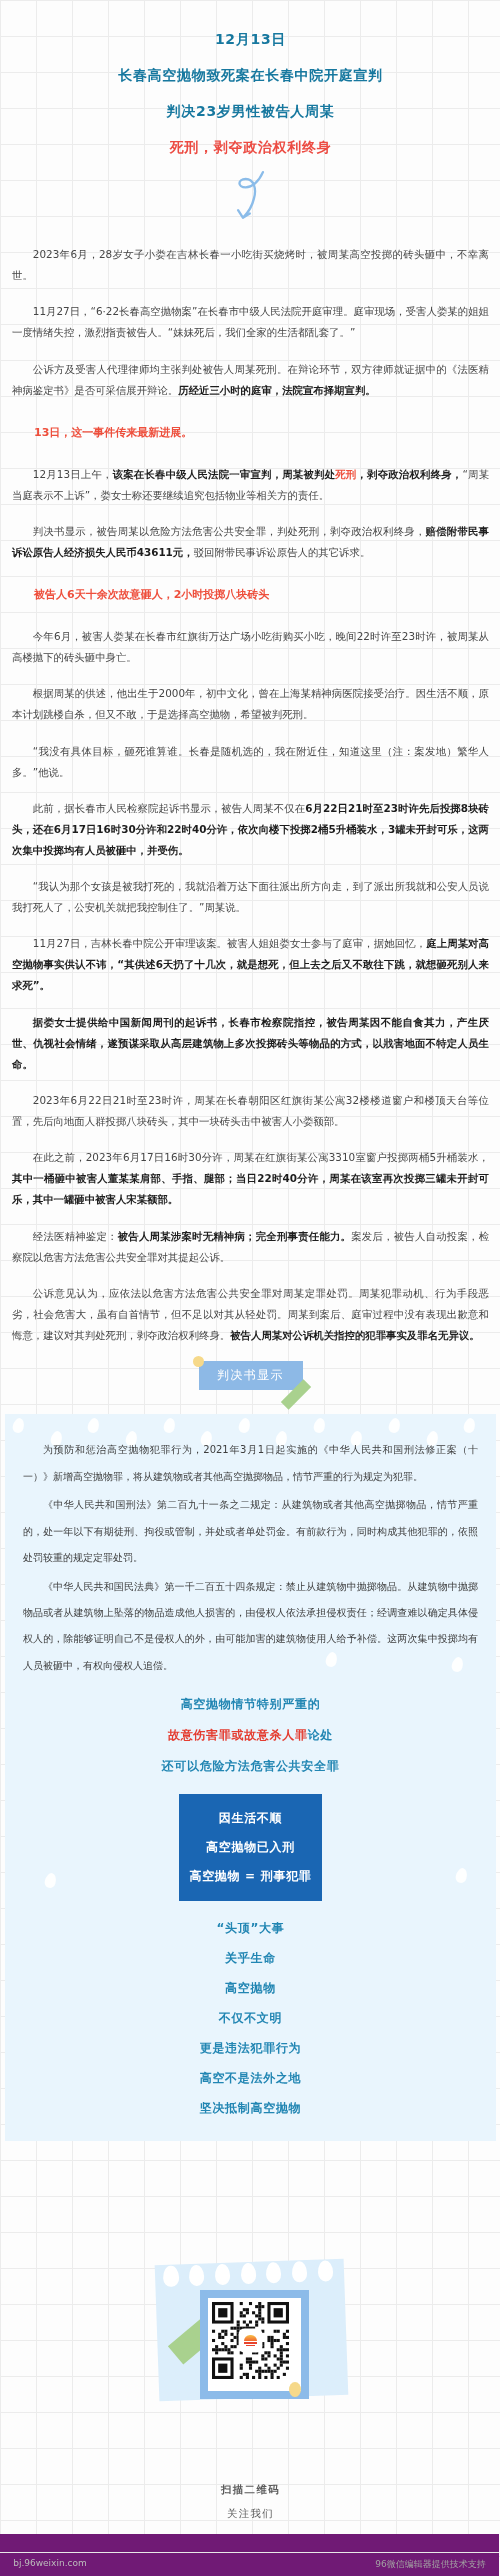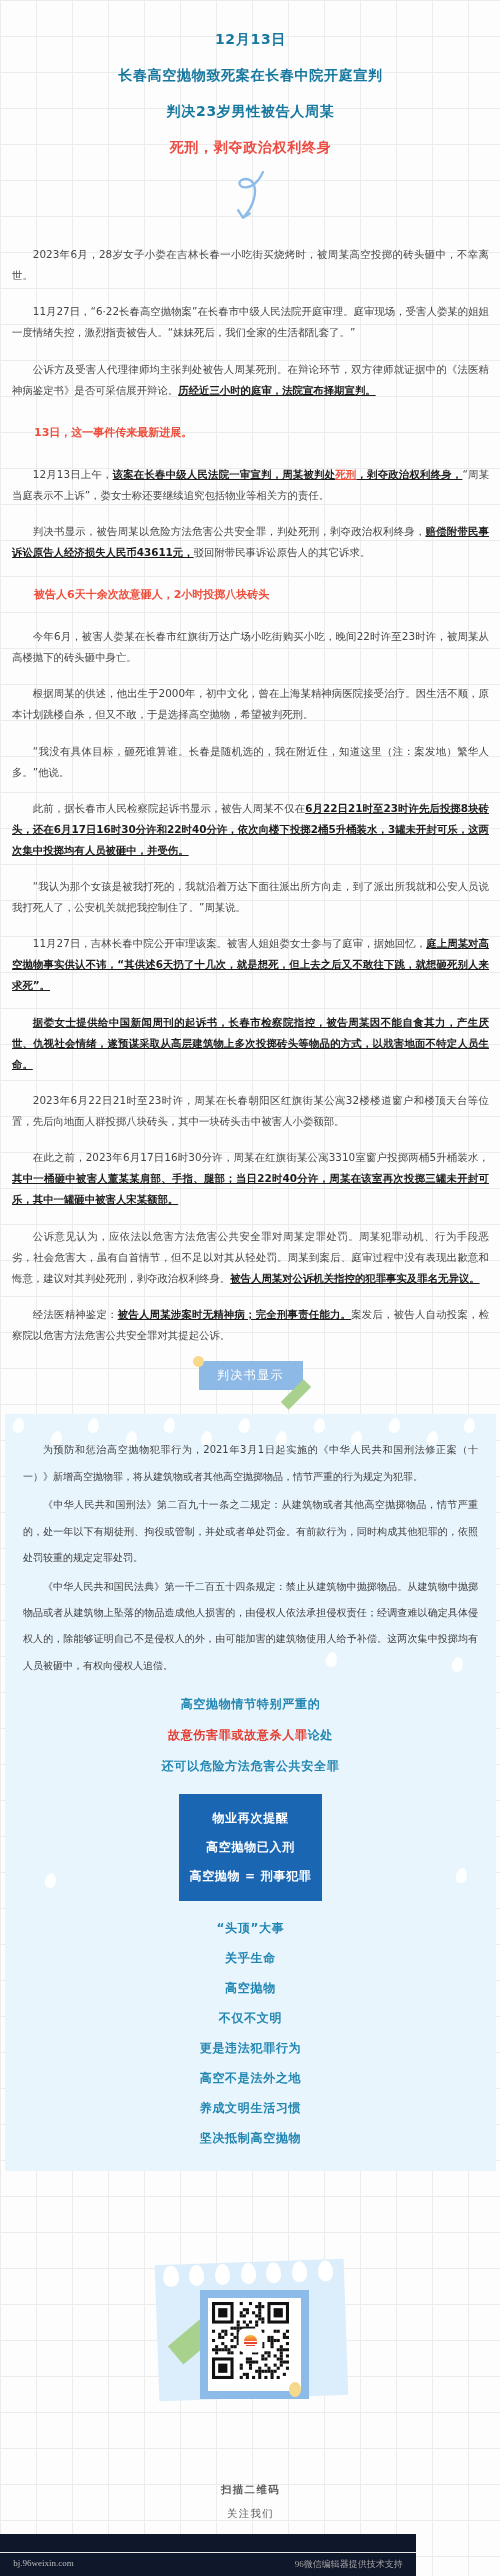--- a/index.html
+++ b/index.html
@@ -13,21 +13,21 @@
   }
   
   .hdr{padding-top:21px;text-align:center;}
   .t-line{height:36px;line-height:36px;font-size:14px;font-weight:bold;color:#17789f;letter-spacing:0.7px;}
   .t-line.red{color:#ec4b42;}
   
   .arrow-wrap{text-align:center;margin:2.8px 0 7px 0;height:61px;}
   
   .article{padding:0 12px;}
   p.art{font-size:10.4px;line-height:21px;color:#454545;text-indent:2em;margin:15.3px 0;text-align:justify;}
-  p.art .rb-b{font-weight:bold;color:#1d1d1d;text-decoration:underline;}
+  p.art .rb-b{font-weight:bold;color:#1d1d1d;}
   p.art .rb-r{color:#ee4f3c;}
   .red-line{font-size:11px;font-weight:bold;color:#ee4f3c;text-indent:2em;margin:21px 0;line-height:21px;}
   
   .badge-wrap{text-align:center;margin:7px 0 24px 0;}
   .badge{position:relative;display:inline-block;width:104px;height:29px;line-height:29px;
     background:#8db9e6;color:#fff;font-size:12px;letter-spacing:1.4px;}
   .badge .dot{position:absolute;left:-5.6px;top:-5.6px;width:11px;height:11px;border-radius:50%;background:#f6d98a;}
   .badge .tape{position:absolute;right:-9.7px;bottom:-9.7px;width:32px;height:11px;background:#a9d18e;transform:rotate(-45deg);}
   
   .law-box{position:relative;margin:0 4.9px;background:#e9f5fd;padding:21px 18px 18px 18px;}
@@ -52,21 +52,21 @@
   .qr-frame svg{display:block;}
   .qr-logo{position:absolute;left:32px;top:32px;width:21px;height:21px;background:#fff;border-radius:4.2px;
     box-shadow:0 0 0 1.4px #fff;display:flex;flex-direction:column;align-items:center;justify-content:center;}
   .qr-logo .sun{width:12.5px;height:6.3px;border-radius:6.3px 6.3px 0 0;background:linear-gradient(#f7c04a,#f2652c);}
   .qr-logo .bar{width:12.5px;height:1.4px;background:#e8432d;margin-top:1px;}
   .qr-logo .bar.b2{width:9px;}
   .qr-dot{position:absolute;left:289px;top:2382px;width:12px;height:15.3px;border-radius:50%;background:#f6d98a;z-index:5;}
   .qr-caption{position:absolute;left:0;width:501px;text-align:center;font-size:10.4px;color:#5a5a5a;letter-spacing:1.4px;z-index:2;}
   .cap1{top:2483px;font-weight:bold;} .cap2{top:2507px;}
   
-  .footer{position:absolute;left:0;top:2534px;width:416px;height:42px;background:#0f172a;z-index:6;font-family:Liberation Serif, serif;}
+  .footer{position:absolute;left:0;top:2534px;width:499px;height:42px;background:#701a75;z-index:6;}
   .footer .sep{height:0.7px;background:#e8e8e8;margin-top:18px;}
   .footer .row{display:flex;justify-content:space-between;padding:5.6px 13.2px 0 13.2px;}
   .footer .wm-left{font-size:9px;color:#bcbcbc;}
   .footer .wm-right{font-size:9px;color:#a2a2a2;}
 </style>
 </head>
 <body>
 
 <div class="hdr">
   <div class="t-line">12月13日</div>
@@ -92,22 +92,22 @@
     <div class="red-line"><span>被告人6天十余次故意砸人，2小时投掷八块砖头</span></div>
     <p class="art"><span>今年6月，被害人娄某在长春市红旗街万达广场小吃街购买小吃，晚间22时许至23时许，被周某从高楼抛下的砖头砸中身亡。</span></p>
     <p class="art"><span>根据周某的供述，他出生于2000年，初中文化，曾在上海某精神病医院接受治疗。因生活不顺，原本计划跳楼自杀，但又不敢，于是选择高空抛物，希望被判死刑。</span></p>
     <p class="art"><span>“我没有具体目标，砸死谁算谁。长春是随机选的，我在附近住，知道这里（注：案发地）繁华人多。”他说。</span></p>
     <p class="art"><span>此前，据长春市人民检察院起诉书显示，被告人周某不仅在</span><span class="rb-b">6月22日21时至23时许先后投掷8块砖头，还在6月17日16时30分许和22时40分许，依次向楼下投掷2桶5升桶装水，3罐未开封可乐，这两次集中投掷均有人员被砸中，并受伤。</span></p>
     <p class="art"><span>“我认为那个女孩是被我打死的，我就沿着万达下面往派出所方向走，到了派出所我就和公安人员说我打死人了，公安机关就把我控制住了。”周某说。</span></p>
     <p class="art"><span>11月27日，吉林长春中院公开审理该案。被害人姐姐娄女士参与了庭审，据她回忆，</span><span class="rb-b">庭上周某对高空抛物事实供认不讳，“其供述6天扔了十几次，就是想死，但上去之后又不敢往下跳，就想砸死别人来求死”。</span></p>
     <p class="art"><span class="rb-b">据娄女士提供给中国新闻周刊的起诉书，长春市检察院指控，被告周某因不能自食其力，产生厌世、仇视社会情绪，遂预谋采取从高层建筑物上多次投掷砖头等物品的方式，以戕害地面不特定人员生命。</span></p>
     <p class="art"><span>2023年6月22日21时至23时许，周某在长春朝阳区红旗街某公寓32楼楼道窗户和楼顶天台等位置，先后向地面人群投掷八块砖头，其中一块砖头击中被害人小娄额部。</span></p>
     <p class="art"><span>在此之前，2023年6月17日16时30分许，周某在红旗街某公寓3310室窗户投掷两桶5升桶装水，</span><span class="rb-b">其中一桶砸中被害人董某某肩部、手指、腿部；当日22时40分许，周某在该室再次投掷三罐未开封可乐，其中一罐砸中被害人宋某额部。</span></p>
+    <p class="art"><span>经法医精神鉴定：</span><span class="rb-b">被告人周某涉案时无精神病；完全刑事责任能力。</span><span>案发后，被告人自动投案，检察院以危害方法危害公共安全罪对其提起公诉。</span></p>
     <p class="art"><span>公诉意见认为，应依法以危害方法危害公共安全罪对周某定罪处罚。周某犯罪动机、行为手段恶劣，社会危害大，虽有自首情节，但不足以对其从轻处罚。周某到案后、庭审过程中没有表现出歉意和悔意，建议对其判处死刑，剥夺政治权利终身。</span><span class="rb-b">被告人周某对公诉机关指控的犯罪事实及罪名无异议。</span></p>
-    <p class="art"><span>经法医精神鉴定：</span><span class="rb-b">被告人周某涉案时无精神病；完全刑事责任能力。</span><span>案发后，被告人自动投案，检察院以危害方法危害公共安全罪对其提起公诉。</span></p>
   </div>
 
 <div class="badge-wrap">
   <div class="badge">
     <span class="dot"></span>
     <span class="tape"></span>
     <span>判决书显示</span>
   </div>
 </div>
 
@@ -137,33 +137,32 @@
       <p class="law-p">《中华人民共和国民法典》第一千二百五十四条规定：禁止从建筑物中抛掷物品。从建筑物中抛掷物品或者从建筑物上坠落的物品造成他人损害的，由侵权人依法承担侵权责任；经调查难以确定具体侵权人的，除能够证明自己不是侵权人的外，由可能加害的建筑物使用人给予补偿。这两次集中投掷均有人员被砸中，有权向侵权人追偿。</p>
     </div>
 
   <div class="slogans-a">
     <div class="slogan">高空抛物情节特别严重的</div>
     <div class="slogan" id="slogan-line3"><span class="sl-red">故意伤害罪或故意杀人罪</span><span class="sl-blue">论处</span></div>
     <div class="slogan">还可以危险方法危害公共安全罪</div>
   </div>
 
   <div class="notice-box">
-    <div class="notice-line">物业再次提醒</div>
+    <div class="notice-line">因生活不顺</div>
     <div class="notice-line">高空抛物已入刑</div>
     <div class="notice-line">高空抛物 = 刑事犯罪</div>
   </div>
 
   <div class="slogans-b" id="slogans-tail">
       <div class="slogan">“头顶”大事</div>
       <div class="slogan">关乎生命</div>
       <div class="slogan">高空抛物</div>
       <div class="slogan">不仅不文明</div>
       <div class="slogan">更是违法犯罪行为</div>
       <div class="slogan">高空不是法外之地</div>
-      <div class="slogan">养成文明生活习惯</div>
       <div class="slogan">坚决抵制高空抛物</div>
     </div>
 </div>
 
 <div class="qr-paper">
   <span class="hole" style="left:8.3px"></span>
   <span class="hole" style="left:34px"></span>
   <span class="hole" style="left:60px"></span>
   <span class="hole" style="left:86px"></span>
   <span class="hole" style="left:111px"></span>

